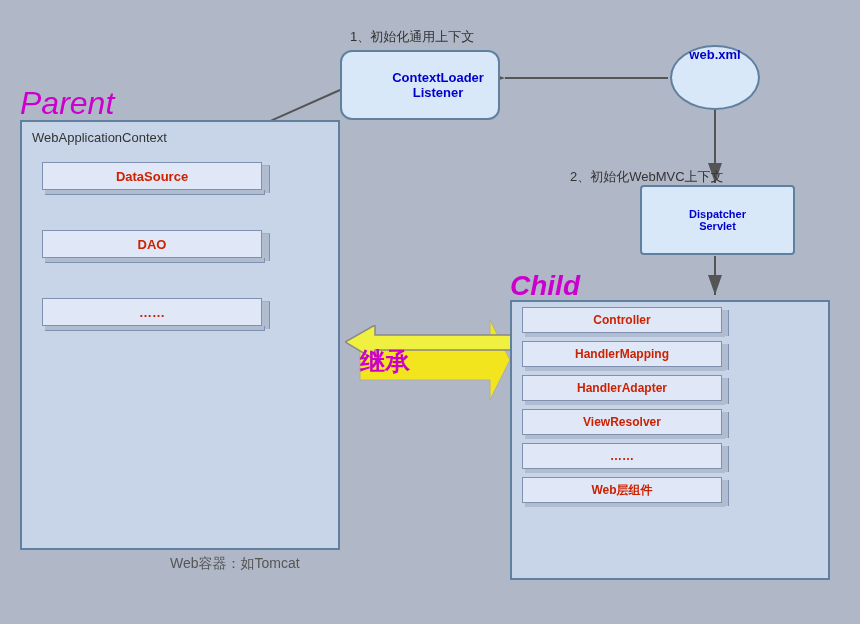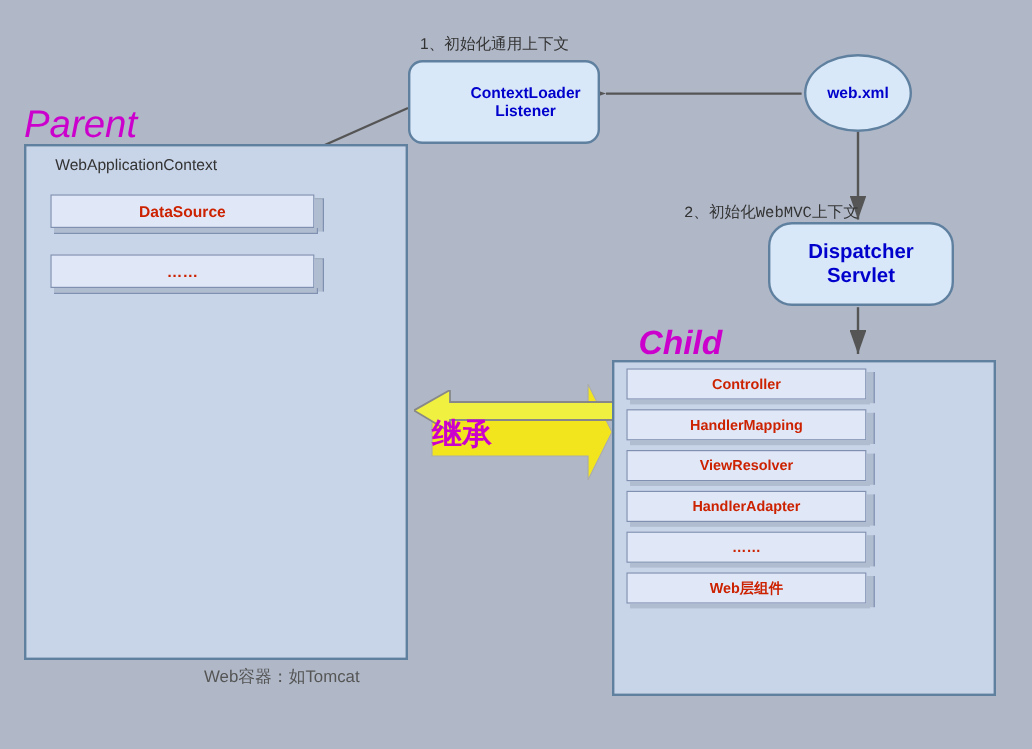--- a/index.html
+++ b/index.html
@@ -81,21 +81,21 @@
       left: 510px;
       top: 300px;
       width: 320px;
       height: 280px;
       background: #c8d4e8;
       border: 2px solid #6080a0;
     }
 
     .child-label {
       position: absolute;
-      left: 532px;
+      left: 510px;
       top: 270px;
       color: #cc00cc;
       font-size: 28px;
       font-weight: bold;
       font-style: italic;
     }
 
     .child-bar-item {
       position: relative;
       width: 200px;
@@ -156,62 +156,60 @@
     .webxml-oval {
       position: absolute;
       left: 670px;
       top: 45px;
       width: 90px;
       height: 65px;
       background: #d8e8f8;
       border: 2px solid #6080a0;
       border-radius: 50%;
       display: flex;
-      align-items: center;
       justify-content: center;
       color: #0000cc;
       font-size: 13px;
       font-weight: bold;
     }
 
     
     .dispatcher-box {
       position: absolute;
       left: 640px;
       top: 185px;
       width: 155px;
       height: 70px;
       background: #d8e8f8;
       border: 2px solid #6080a0;
-      border-radius: 20px;
+      border-radius: 4px;
       display: flex;
       align-items: center;
       justify-content: center;
       text-align: center;
       color: #0000cc;
-      font-size: 17px;
+      font-size: 11px;
       font-weight: bold;
     }
 
     
     .arrow-label-1 {
       position: absolute;
       left: 350px;
       top: 28px;
       color: #333;
       font-size: 13px;
     }
 
     .arrow-label-2 {
       position: absolute;
       left: 570px;
       top: 168px;
       color: #333;
       font-size: 13px;
-      font-family: Liberation Mono, monospace;
     }
 
     
     .inherit-label {
       position: absolute;
       left: 360px;
       top: 345px;
       color: #cc00cc;
       font-size: 25px;
       font-weight: bold;
@@ -268,29 +266,34 @@
   <polygon points="170,10 170,25 30,25 30,35 0,17 30,0 30,10" fill="#f0f040" stroke="#888" stroke-width="1.5"></polygon>
 </svg>
 
 <div class="arrow-label-1">1、初始化通用上下文</div>
 
 <div class="arrow-label-2">2、初始化WebMVC上下文</div>
 
 <div class="parent-label">Parent</div>
 
 <div class="parent-container">
-  <div style="position:absolute;left:24px;top:8px;font-size:13px;color:#333;">WebApplicationContext</div>
-
-  <div style="position:absolute;top:40px;left:20px;display:flex;flex-direction:column;gap:14px;">
+  <div style="position:absolute;left:10px;top:8px;font-size:13px;color:#333;">WebApplicationContext</div>
+
+  <div style="position:absolute;top:40px;left:20px;display:flex;flex-direction:column;gap:32px;">
     <div class="bar-item">
       <div class="bar-face">DataSource</div>
       <div class="bar-right"></div>
       <div class="bar-bottom"></div>
     </div>
     <div class="bar-item">
+      <div class="bar-face">DAO</div>
+      <div class="bar-right"></div>
+      <div class="bar-bottom"></div>
+    </div>
+    <div class="bar-item">
       <div class="bar-face">……</div>
       <div class="bar-right"></div>
       <div class="bar-bottom"></div>
     </div>
   </div>
 </div>
 
 <div class="context-loader-box">
   <span>ContextLoader<br>Listener</span>
 </div>
@@ -311,30 +314,30 @@
       <div class="child-bar-face">Controller</div>
       <div class="child-bar-right"></div>
       <div class="child-bar-bottom"></div>
     </div>
     <div class="child-bar-item">
       <div class="child-bar-face">HandlerMapping</div>
       <div class="child-bar-right"></div>
       <div class="child-bar-bottom"></div>
     </div>
     <div class="child-bar-item">
+      <div class="child-bar-face">HandlerAdapter</div>
+      <div class="child-bar-right"></div>
+      <div class="child-bar-bottom"></div>
+    </div>
+    <div class="child-bar-item">
       <div class="child-bar-face">ViewResolver</div>
       <div class="child-bar-right"></div>
       <div class="child-bar-bottom"></div>
     </div>
     <div class="child-bar-item">
-      <div class="child-bar-face">HandlerAdapter</div>
-      <div class="child-bar-right"></div>
-      <div class="child-bar-bottom"></div>
-    </div>
-    <div class="child-bar-item">
       <div class="child-bar-face">……</div>
       <div class="child-bar-right"></div>
       <div class="child-bar-bottom"></div>
     </div>
     <div class="child-bar-item">
       <div class="child-bar-face">Web层组件</div>
       <div class="child-bar-right"></div>
       <div class="child-bar-bottom"></div>
     </div>
   </div>

